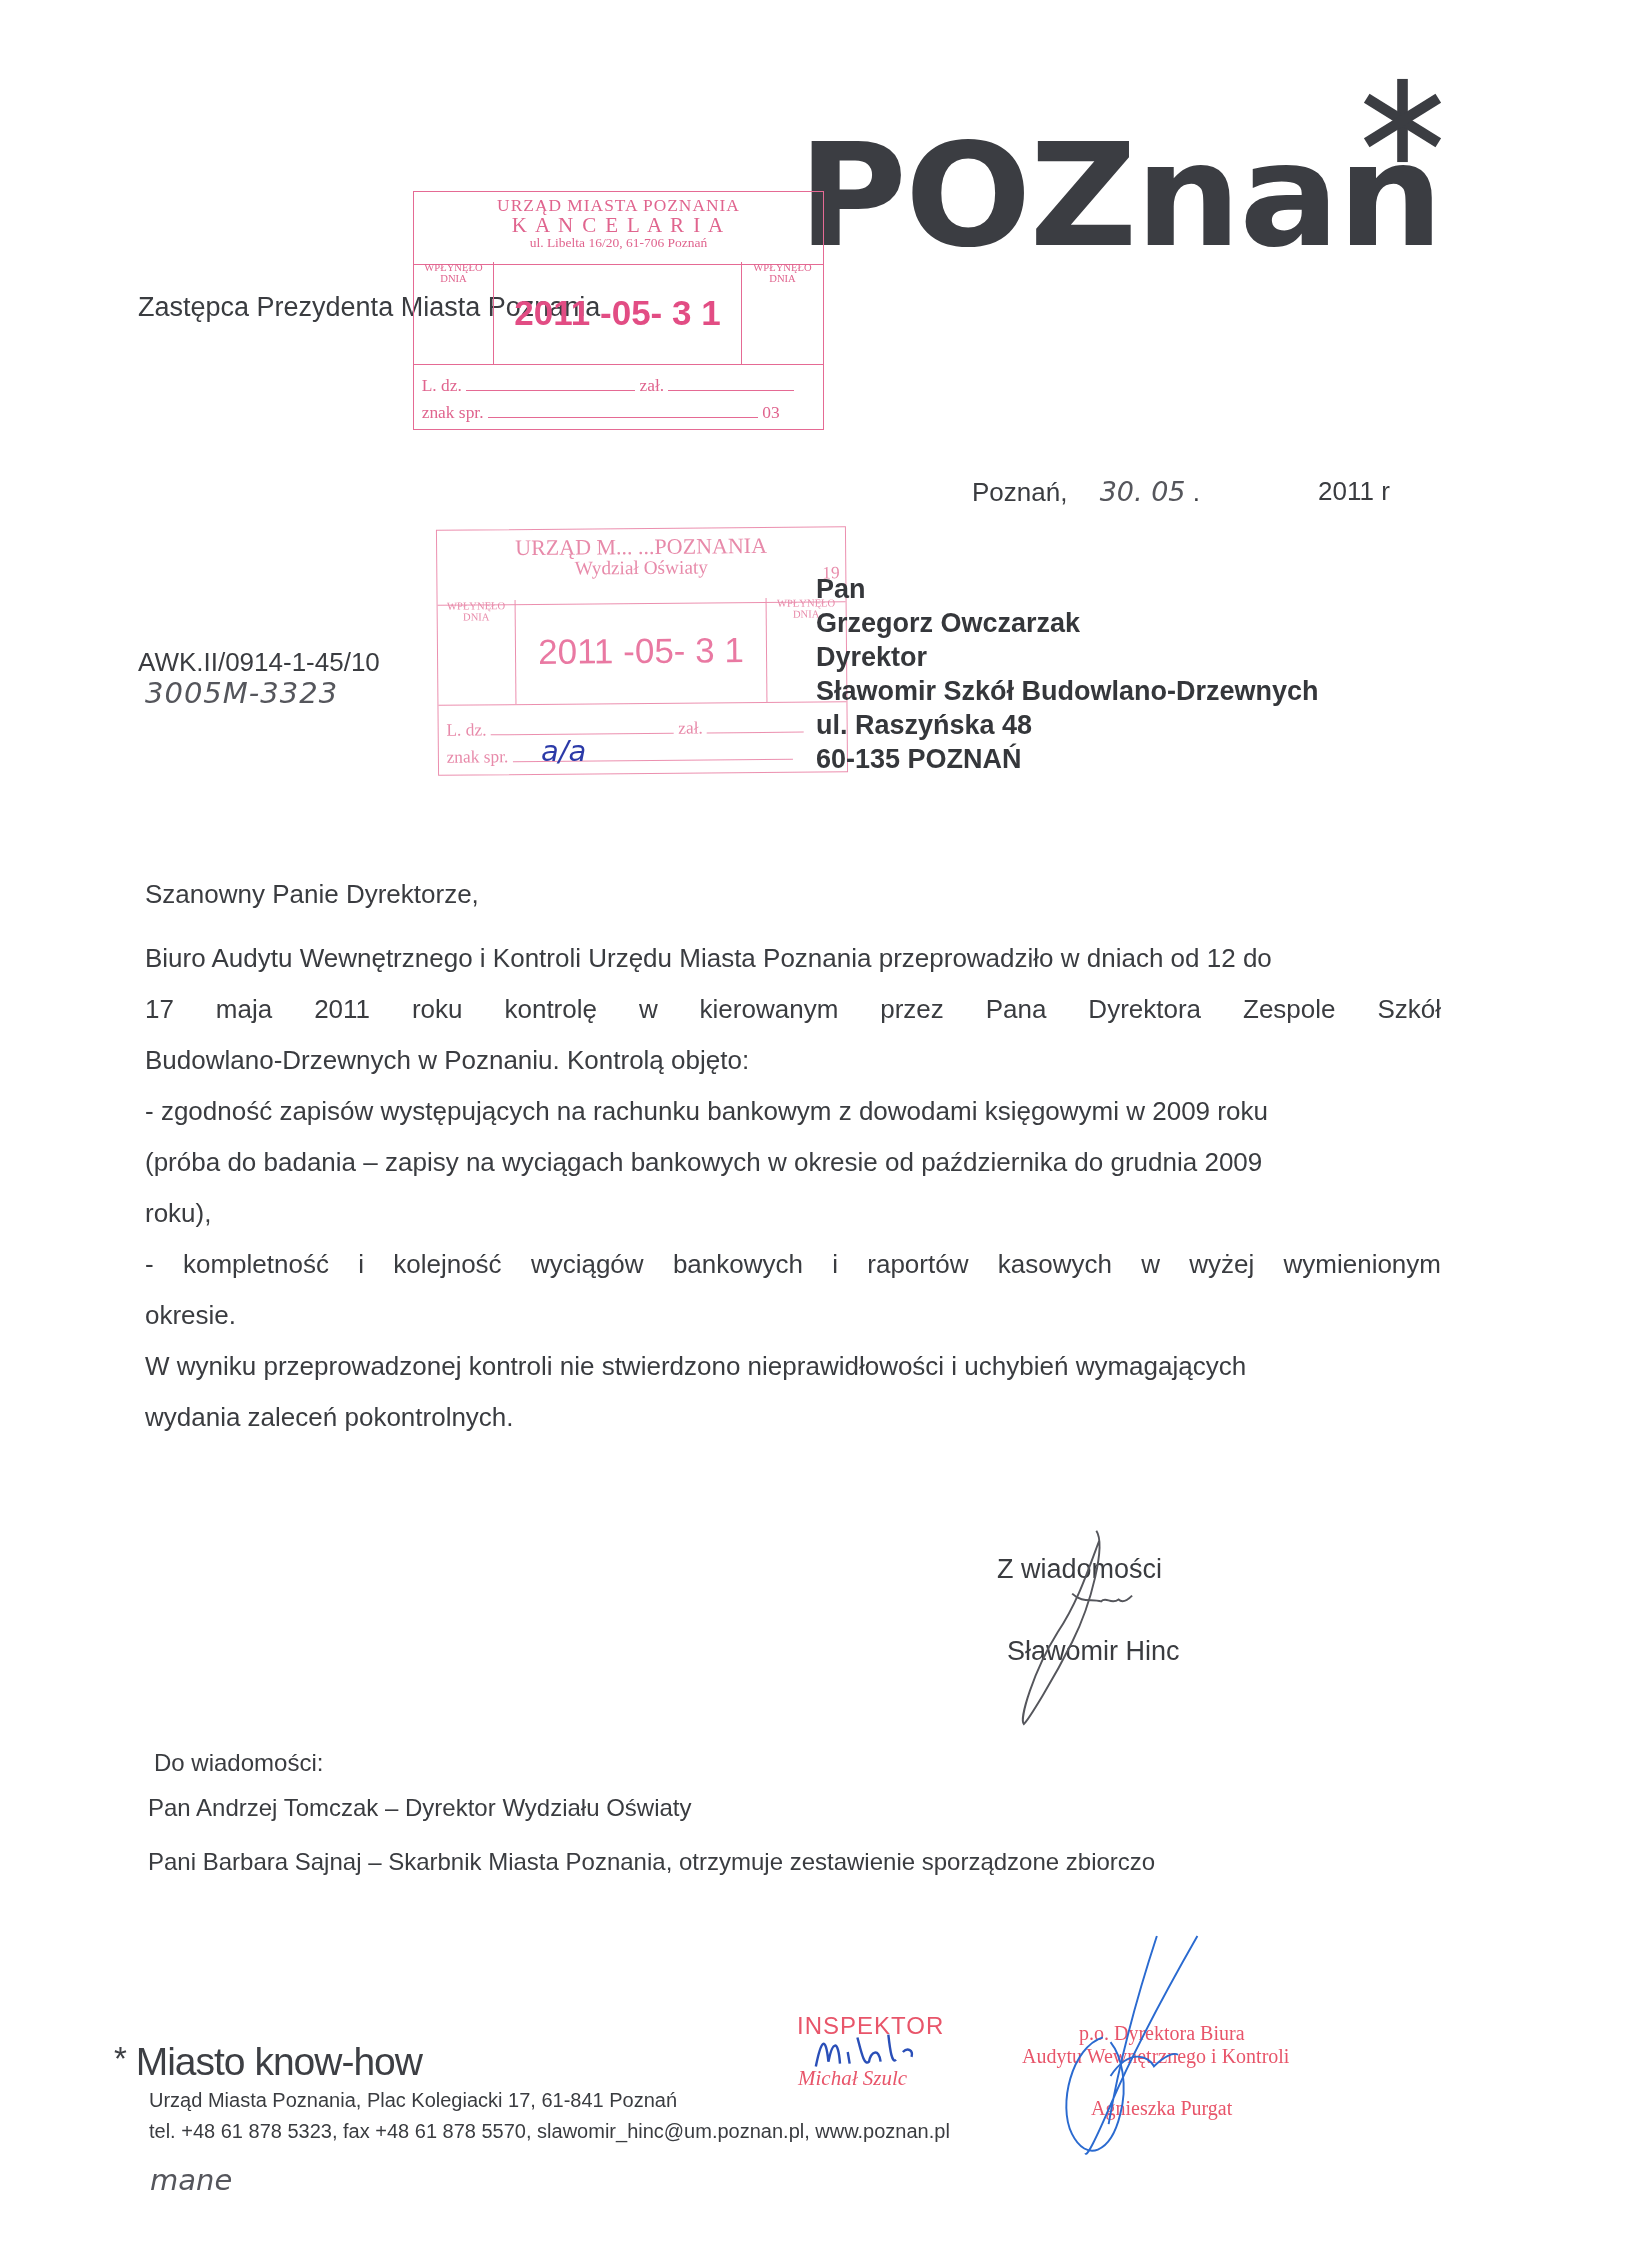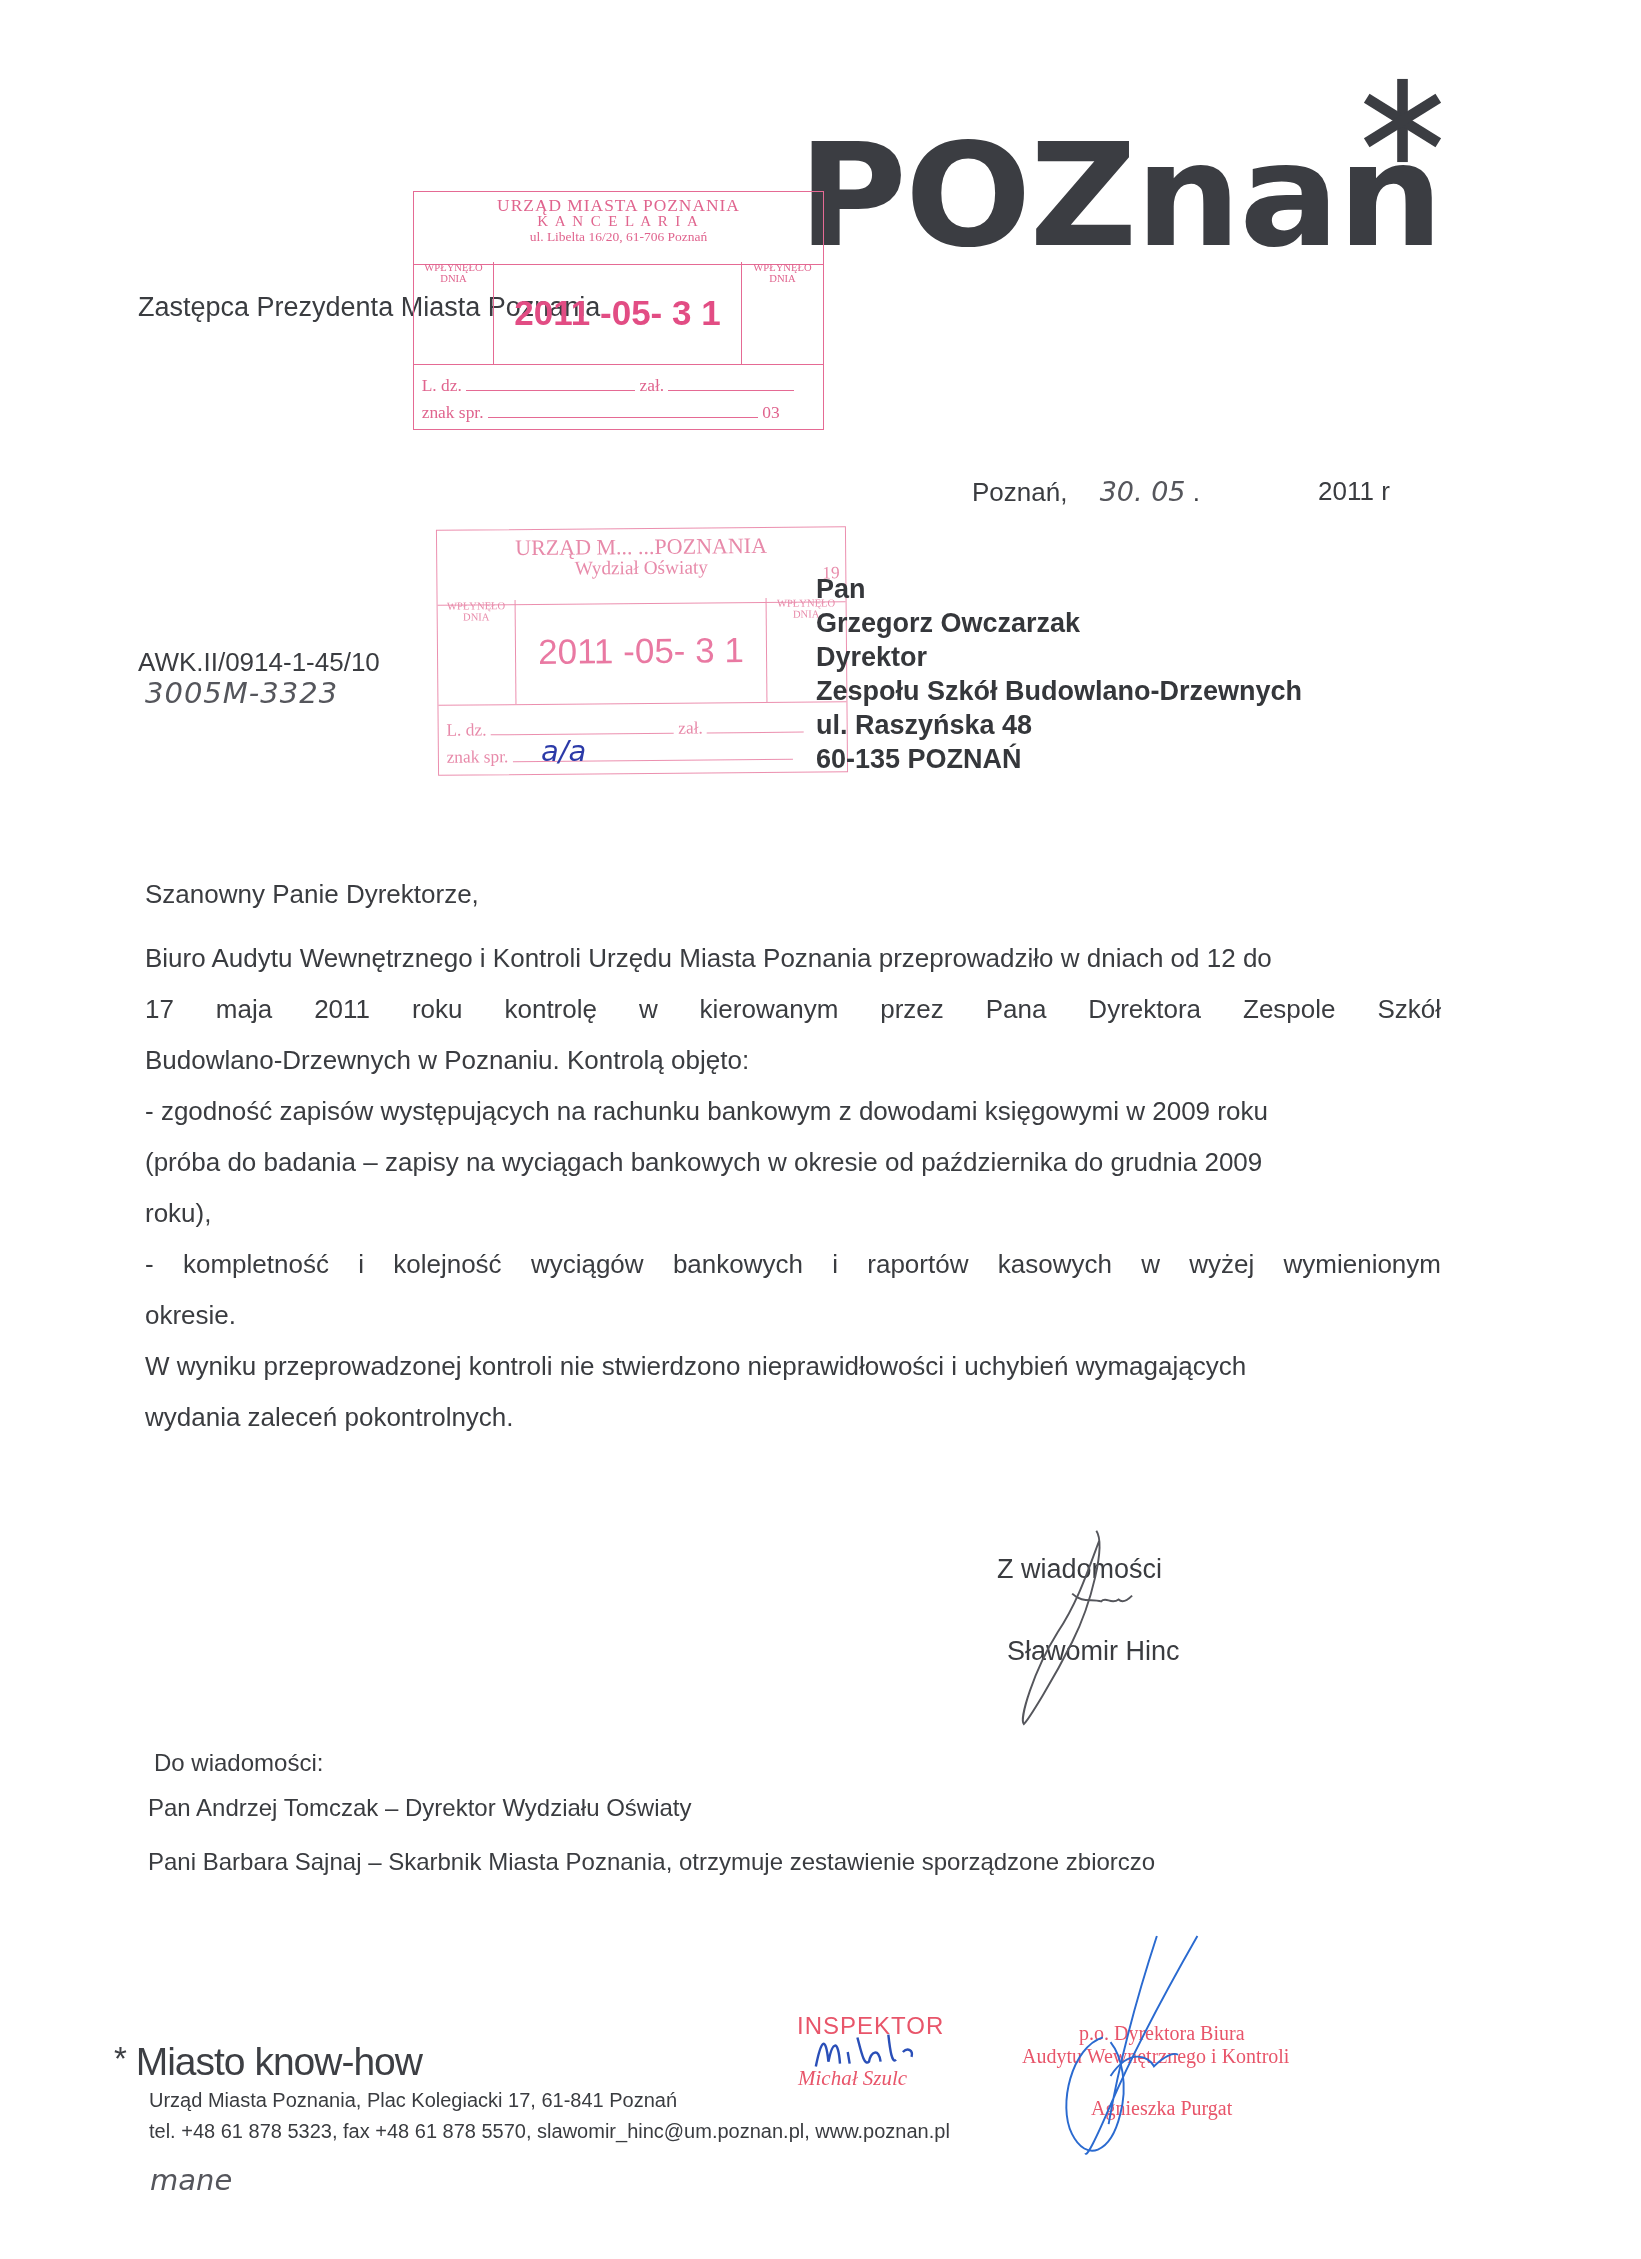--- a/index.html
+++ b/index.html
@@ -59,21 +59,21 @@
     <line x1="8" y1="22" x2="82" y2="68"></line>
     <line x1="82" y1="22" x2="8" y2="68"></line>
   </g>
 </svg>
 
 <div class="abs txt" style="left:138px; top:294px; font-size:27px;">Zastępca Prezydenta Miasta Poznania</div>
 
 <div class="abs stamp stamp1">
   <div class="st-head" style="height:68px; padding-top:3.9px;">
     <div style="font-size:17.4px; letter-spacing:1px;">URZĄD MIASTA POZNANIA</div>
-    <div style="font-size:15px; letter-spacing:1.9px;">K A N C E L A R I A</div>
+    <div style="font-size:21px; letter-spacing:1.9px;">K A N C E L A R I A</div>
     <div style="font-size:13.5px;">ul. Libelta 16/20, 61-706 Poznań</div>
   </div>
   <div class="st-row" style="top:70px; height:102px;">
     <div class="st-cell-l" style="width:79px;">
       <span>WPŁYNĘŁO</span>
       <span>DNIA</span>
     </div>
     <div class="st-date" style="left:81px; right:83px; font-size:35px; font-weight:bold;">2011 -05- 3 1</div>
     <div class="st-cell-r" style="width:81px;">
       <span>WPŁYNĘŁO</span>
@@ -130,21 +130,21 @@
 </div>
 <div class="abs" style="left:541px; top:734px; font-size:29px; color:#2b3aa8; font-family:'DejaVu Sans', sans-serif; font-style:italic;">a/a</div>
 
 <div class="abs txt" style="left:138px; top:649px; font-size:26px;">AWK.II/0914-1-45/10</div>
 <div class="abs hand" style="left:145px; top:676px; font-size:29px; letter-spacing:1px;">3005M-3323</div>
 
 <div class="abs recipient">
   <div>Pan</div>
   <div>Grzegorz Owczarzak</div>
   <div>Dyrektor</div>
-  <div>Zespołu Szkół Budowlano-Drzewnych</div>
+  <div>Sławomir Szkół Budowlano-Drzewnych</div>
   <div>ul. Raszyńska 48</div>
   <div>60-135 POZNAŃ</div>
 </div>
 
 <div class="abs txt" style="left:145px; top:881px;">Szanowny Panie Dyrektorze,</div>
 
 <div class="abs body-para" style="top:933px;">
   <span class="jline" style="text-align-last:left;">Biuro Audytu Wewnętrznego i Kontroli Urzędu Miasta Poznania przeprowadziło  w dniach od 12 do</span>
   <span class="jline">17 maja 2011 roku kontrolę w kierowanym przez Pana Dyrektora Zespole Szkół</span>
   <span class="nline">Budowlano-Drzewnych   w  Poznaniu. Kontrolą objęto:</span>

